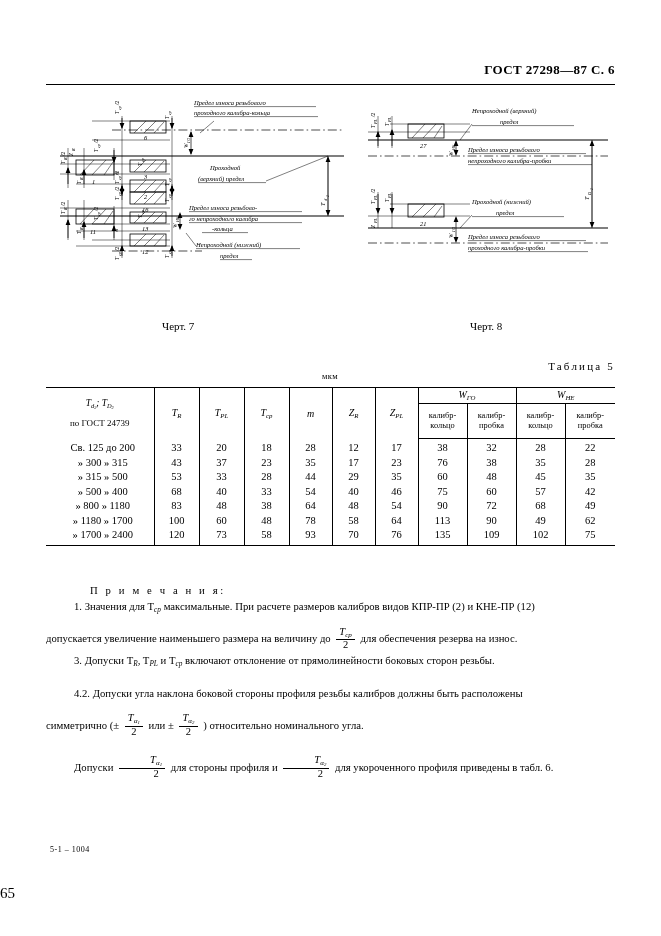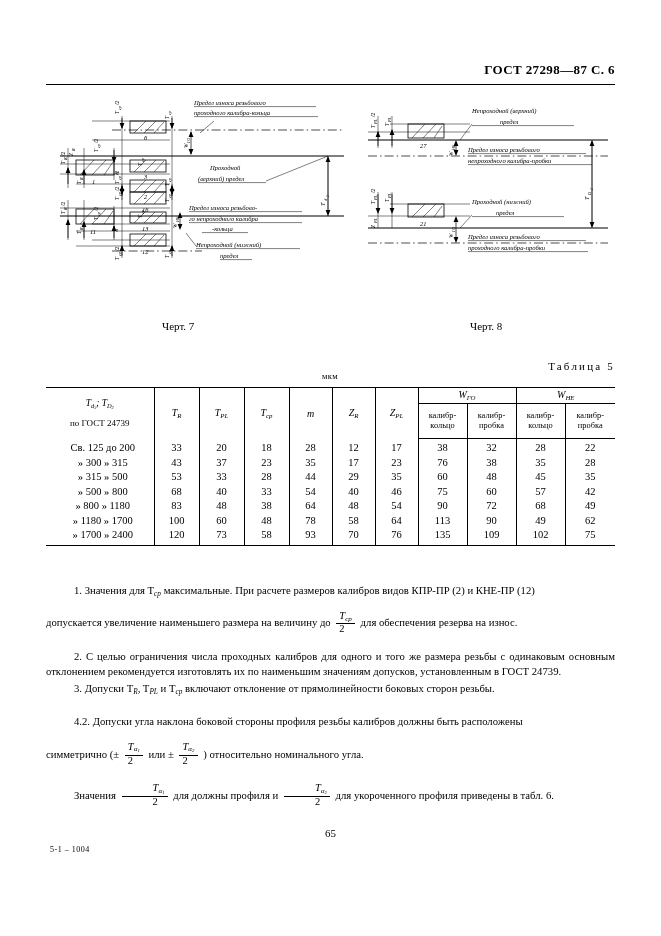--- a/index.html
+++ b/index.html
@@ -176,43 +176,43 @@
     text-indent: 28px;
   }
   .note.cont { text-indent: 0; }
   .note-sp   { margin-top: 12px; }
   .note-sp2  { margin-top: 14px; }
   .note-sp3  { margin-top: 17px; }
 
   .frac {
     display: inline-block;
     vertical-align: -0.55em;
-    text-align: left;
+    text-align: center;
     line-height: 1.02;
     margin: 0 3px;
     font-size: 10.5px;
   }
   .frac .nu { display: block; padding: 0 3px; }
   .frac .de { display: block; border-top: 0.9px solid #000; padding: 0 3px; }
 
   
   .foot-left {
     position: absolute;
     left: 50px;
     top: 845px;
     font-size: 8px;
     letter-spacing: 0.5px;
   }
   .foot-page {
     position: absolute;
     left: 0;
     right: 0;
-    top: 827px;
-    text-align: center;
-    font-size: 11px;
+    top: 885px;
+    text-align: left;
+    font-size: 15px;
   }
 </style>
 </head>
 <body>
 
 <div class="page">
 
   <div class="doc-header">ГОСТ 27298—87 С. 6</div>
   <div class="header-rule"></div>
 
@@ -647,21 +647,21 @@
         <td>28</td>
         <td>44</td>
         <td>29</td>
         <td>35</td>
         <td>60</td>
         <td>48</td>
         <td>45</td>
         <td class="edge-r">35</td>
       </tr>
       <tr>
-        <td class="rowlabel edge-l">»   500  »   800</td>
+        <td class="rowlabel edge-l">»   500  »   400</td>
         <td>68</td>
         <td>40</td>
         <td>33</td>
         <td>54</td>
         <td>40</td>
         <td>46</td>
         <td>75</td>
         <td>60</td>
         <td>57</td>
         <td class="edge-r">42</td>
@@ -702,34 +702,34 @@
         <td>76</td>
         <td>135</td>
         <td>109</td>
         <td>102</td>
         <td class="edge-r">75</td>
       </tr>
     </tbody>
   </table>
 
   <div class="notes">
+    <div class="notes-title">П р и м е ч а н и я:</div>
 
     <p class="note">
       <span>1. Значения для T</span><sub class="ital">ср</sub><span> максимальные. При расчете размеров калибров  видов КПР-ПР (2) и КНЕ-ПР (12)</span>
     </p>
     <p class="note cont note-sp">
       <span>допускается увеличение наименьшего  размера  на величину до</span>
       <span class="frac">
         <span class="nu"><span class="ital">T</span><sub class="ital">ср</sub></span>
         <span class="de">2</span>
       </span>
       <span>для обеспечения резерва на износ.</span>
     </p>
 
-    <p class="note note-sp2">2. С целью ограничения числа проходных калибров для одного и того же размера  резьбы с одинаковым основным отклонением рекомендуется изготовлять их по наименьшим значениям допусков, установленным в ГОСТ 24739.</p>
 
     <p class="note">
       <span>3. Допуски T</span><sub class="ital">R</sub><span>, T</span><sub class="ital">PL</sub><span> и T</span><sub class="ital">ср</sub><span> включают  отклонение от прямолинейности боковых сторон резьбы.</span>
     </p>
 
     <p class="note note-sp3">4.2. Допуски угла наклона боковой стороны профиля резьбы калибров должны быть расположены</p>
     <p class="note cont note-sp">
       <span>симметрично   (±</span>
       <span class="frac">
         <span class="nu"><span class="ital">T</span><sub class="ital"><span>α</span><sub>1</sub></sub></span>
@@ -737,26 +737,26 @@
       </span>
       <span>или ±</span>
       <span class="frac">
         <span class="nu"><span class="ital">T</span><sub class="ital"><span>α</span><sub>2</sub></sub></span>
         <span class="de">2</span>
       </span>
       <span>) относительно номинального угла.</span>
     </p>
 
     <p class="note note-sp3">
-      <span>Значения</span>
+      <span>Допуски</span>
       <span class="frac">
         <span class="nu"><span class="ital">T</span><sub class="ital"><span>α</span><sub>1</sub></sub></span>
         <span class="de">2</span>
       </span>
-      <span>для должны профиля  и</span>
+      <span>для стороны профиля  и</span>
       <span class="frac">
         <span class="nu"><span class="ital">T</span><sub class="ital"><span>α</span><sub>2</sub></sub></span>
         <span class="de">2</span>
       </span>
       <span>для укороченного профиля приведены в табл. 6.</span>
     </p>
   </div>
 
   <div class="foot-left">5-1 – 1004</div>
   <div class="foot-page">65</div>

